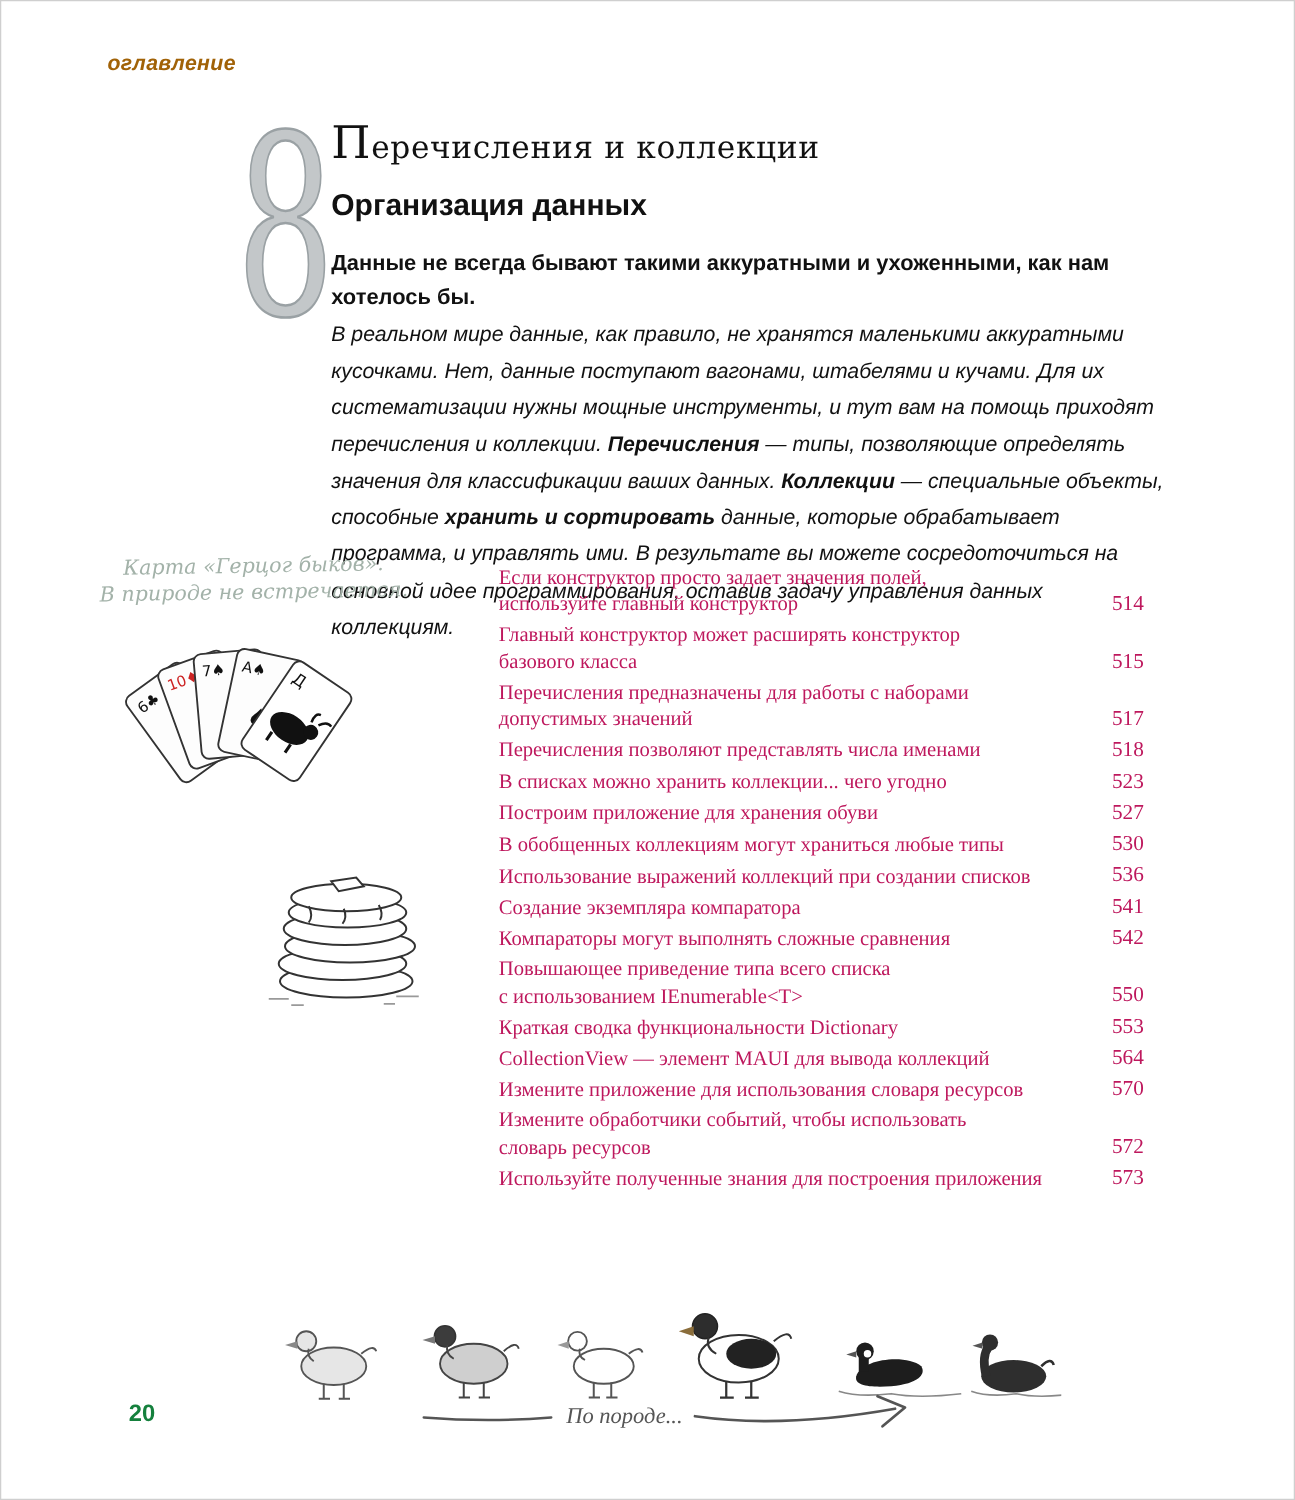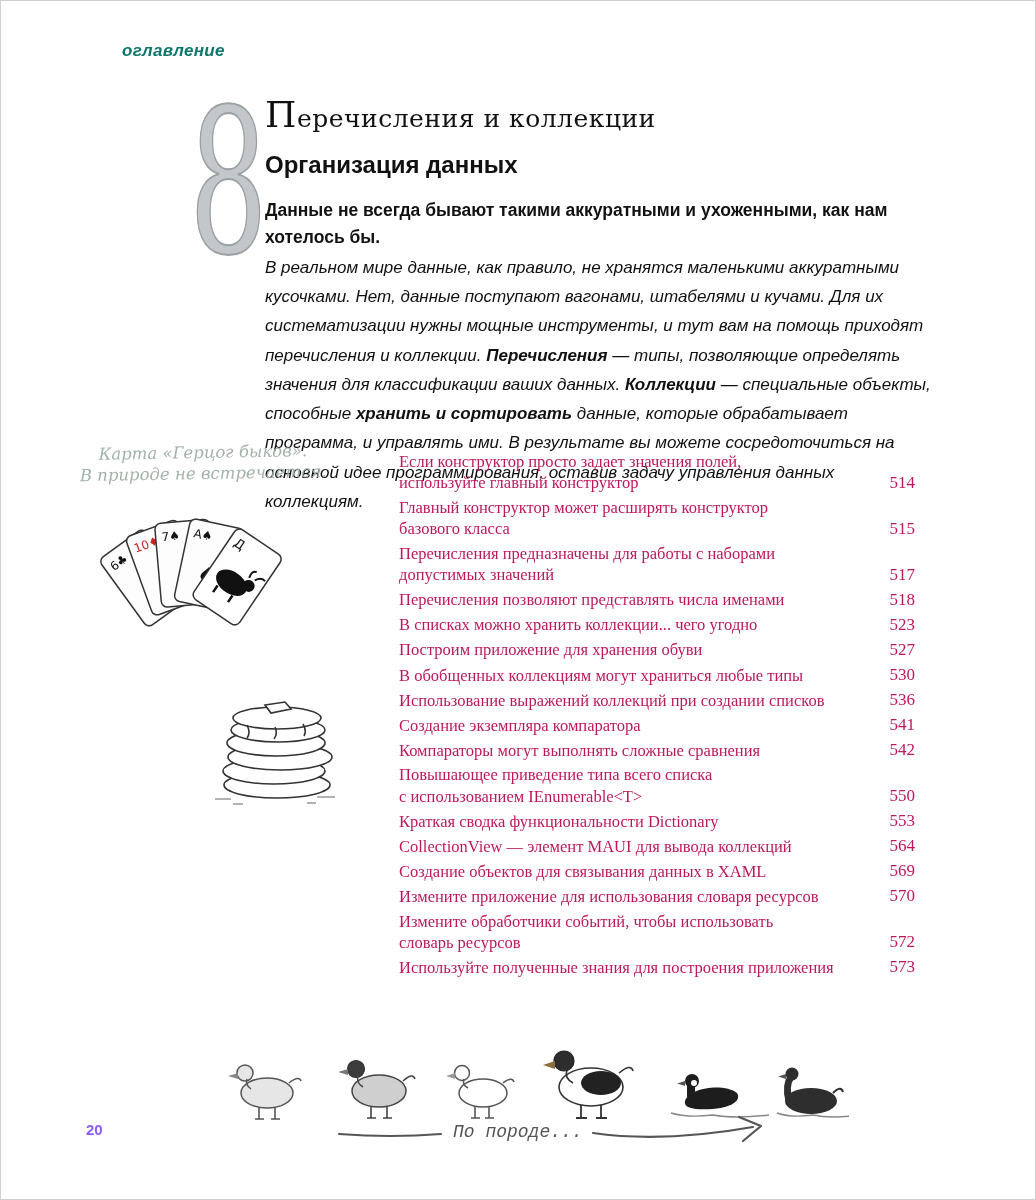--- a/index.html
+++ b/index.html
@@ -5,21 +5,21 @@
   html,body{margin:0;padding:0;background:#f2f2f2;}
   .page{
     position:relative;width:1036px;height:1200px;margin:0 auto;
     background:#ffffff;border:1px solid #cfcfcf;box-sizing:border-box;
     overflow:hidden;font-family:"Liberation Sans",sans-serif;color:#1a1a1a;
   }
   .abs{position:absolute;}
 
   .contents-label{
     left:85px;top:40px;font-size:17px;font-weight:bold;font-style:italic;
-    color:#0f766e;letter-spacing:.3px;margin-left:36px;
+    color:#a16207;letter-spacing:.3px;
   }
   .chapter-number{
     left:188px;top:104px;font-family:"DejaVu Serif",serif;font-size:200px;
     line-height:.78;color:#c3c7c9;-webkit-text-stroke:2px #9aa1a4;
     transform:scaleX(.62);transform-origin:left top;
   }
   .kicker{
     left:264px;top:100px;font-family:"DejaVu Serif",serif;font-size:25px;
     letter-spacing:.5px;color:#111;
   }
@@ -50,26 +50,26 @@
   }
   .toc-row{
     display:flex;justify-content:space-between;align-items:flex-end;
     margin-bottom:3px;
   }
   .toc-title{max-width:462px;white-space:pre-line;}
   .toc-page{font-size:17px;padding-left:10px;}
 
   .ducks-svg{left:220px;top:1044px;}
 
-  .page-num{left:85px;top:1120px;font-size:15px;font-weight:bold;color:#8b5cf6;}
+  .page-num{left:102px;top:1120px;font-size:19px;font-weight:bold;color:#15803d;}
   .footer-row{
     left:336px;top:1114px;width:424px;display:flex;align-items:center;gap:8px;
   }
   .footer-caption{
-    font-family:Liberation Mono, monospace;font-style:italic;font-size:18px;
+    font-family:Liberation Serif, serif;font-style:italic;font-size:18px;
     color:#555;white-space:nowrap;
   }
   svg{display:block;}
 </style>
 </head>
 <body>
 
 <div class="page">
 
   <div class="abs contents-label">оглавление</div>
@@ -199,24 +199,20 @@
       <span class="toc-title">Краткая сводка функциональности Dictionary</span>
       <span class="toc-page">553</span>
     </div>
 
     <div class="toc-row">
       <span class="toc-title">CollectionView — элемент MAUI для вывода коллекций</span>
       <span class="toc-page">564</span>
     </div>
 
 
-    <div class="toc-row">
-      <span class="toc-title">Создание объектов для связывания данных в XAML</span>
-      <span class="toc-page">569</span>
-    </div>
 
     <div class="toc-row">
       <span class="toc-title">Измените приложение для использования словаря ресурсов</span>
       <span class="toc-page">570</span>
     </div>
 
     <div class="toc-row">
       <span class="toc-title">Измените обработчики событий, чтобы использовать
 словарь ресурсов</span>
       <span class="toc-page">572</span>

